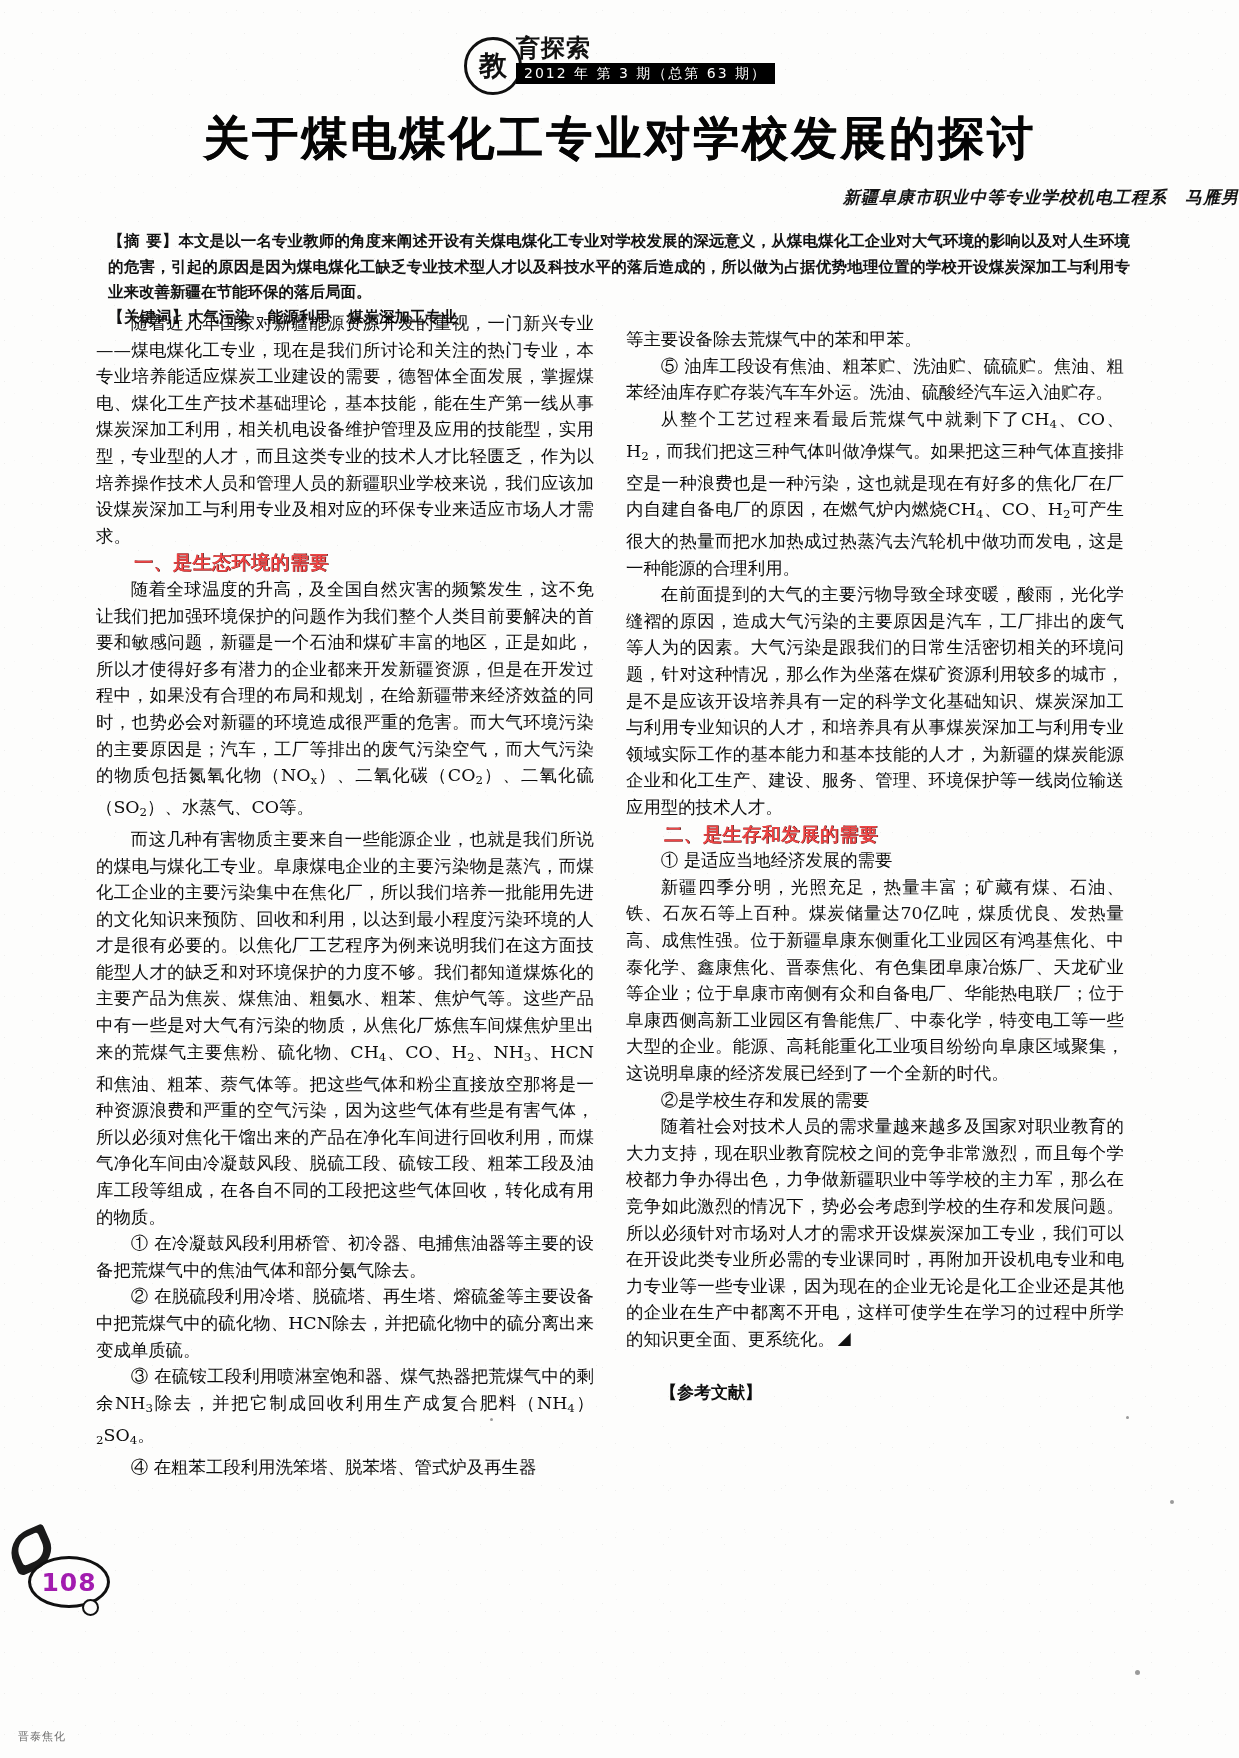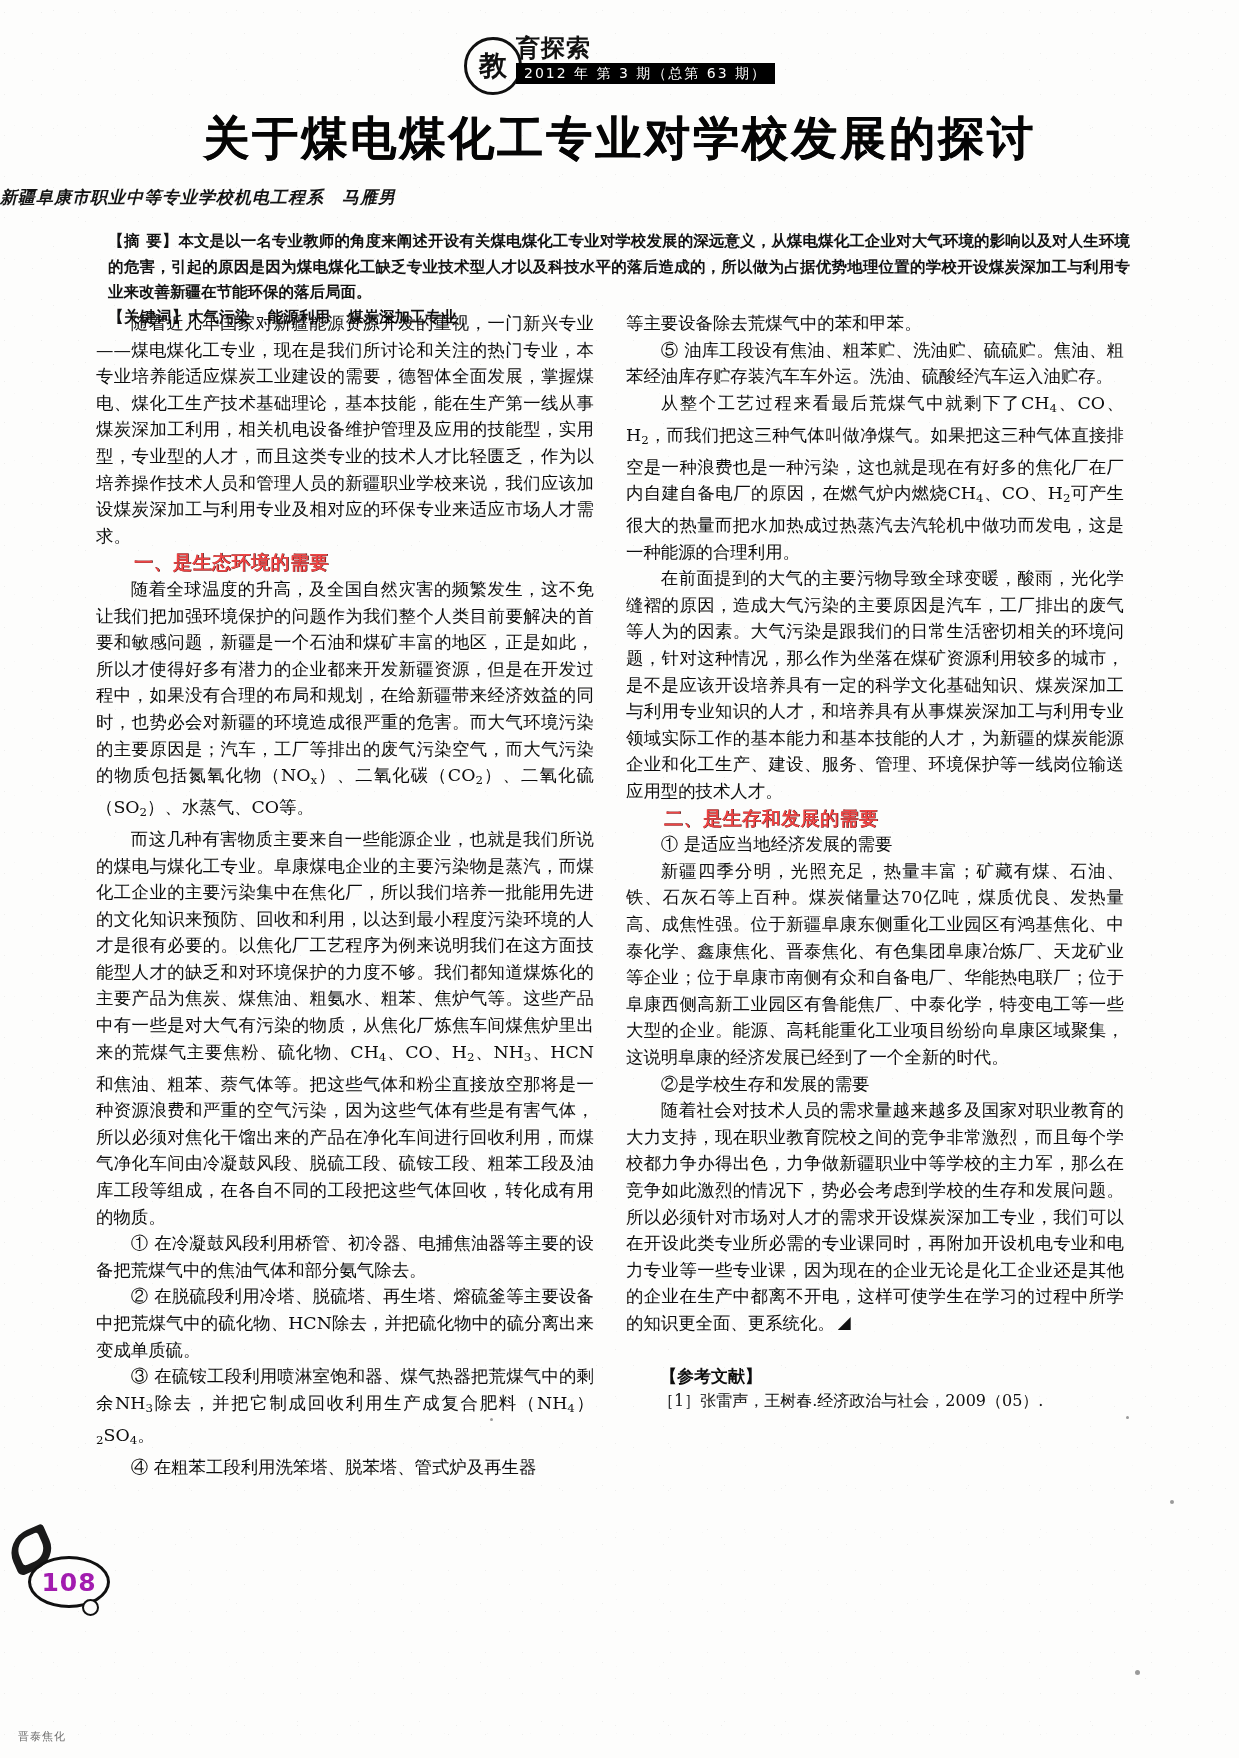--- a/index.html
+++ b/index.html
@@ -96,21 +96,21 @@
     font-weight: bold;
     font-size: 46px;
     letter-spacing: 3px;
     color: #050505;
     text-shadow: 0.5px 0 0 #050505;
   }
   .article-author {
     position: absolute;
     top: 186px;
     left: 0; right: 0;
-    text-align: left;
+    text-align: right;
     font-family: "DejaVu Serif", "Liberation Serif", serif;
     font-weight: bold;
     font-style: italic;
     font-size: 17px;
     letter-spacing: 1px;
     color: #131313;
   }
 
   
   .abstract-block {
@@ -151,21 +151,21 @@
     line-height: 26.6px;
     color: #0d0d0d;
     text-align: justify;
     text-justify: inter-ideograph;
     font-family: "DejaVu Serif", "Liberation Serif", serif;
   }
   .col p {
     margin: 0;
     text-indent: 2em;
   }
-  .col p.noindent { text-indent: 0; }
+  .col p.noindent { text-indent: 0; margin-top: 16px; }
   .sec-head {
     font-family: "DejaVu Sans", "Liberation Sans", sans-serif;
     font-weight: bold;
     font-size: 19px;
     letter-spacing: .5px;
     margin: 0;
     text-indent: 1em;
     color: #ef4444;
     text-shadow: 0.4px 0 0 #000;
   }
@@ -307,21 +307,20 @@
         <p>⑤ 油库工段设有焦油、粗苯贮、洗油贮、硫硫贮。焦油、粗苯经油库存贮存装汽车车外运。洗油、硫酸经汽车运入油贮存。</p>
         <p>从整个工艺过程来看最后荒煤气中就剩下了CH<sub>4</sub>、CO、H<sub>2</sub>，而我们把这三种气体叫做净煤气。如果把这三种气体直接排空是一种浪费也是一种污染，这也就是现在有好多的焦化厂在厂内自建自备电厂的原因，在燃气炉内燃烧CH<sub>4</sub>、CO、H<sub>2</sub>可产生很大的热量而把水加热成过热蒸汽去汽轮机中做功而发电，这是一种能源的合理利用。</p>
         <p>在前面提到的大气的主要污物导致全球变暖，酸雨，光化学缝褶的原因，造成大气污染的主要原因是汽车，工厂排出的废气等人为的因素。大气污染是跟我们的日常生活密切相关的环境问题，针对这种情况，那么作为坐落在煤矿资源利用较多的城市，是不是应该开设培养具有一定的科学文化基础知识、煤炭深加工与利用专业知识的人才，和培养具有从事煤炭深加工与利用专业领域实际工作的基本能力和基本技能的人才，为新疆的煤炭能源企业和化工生产、建设、服务、管理、环境保护等一线岗位输送应用型的技术人才。</p>
         <p class="sec-head">二、是生存和发展的需要</p>
         <p>① 是适应当地经济发展的需要</p>
         <p>新疆四季分明，光照充足，热量丰富；矿藏有煤、石油、铁、石灰石等上百种。煤炭储量达70亿吨，煤质优良、发热量高、成焦性强。位于新疆阜康东侧重化工业园区有鸿基焦化、中泰化学、鑫康焦化、晋泰焦化、有色集团阜康冶炼厂、天龙矿业等企业；位于阜康市南侧有众和自备电厂、华能热电联厂；位于阜康西侧高新工业园区有鲁能焦厂、中泰化学，特变电工等一些大型的企业。能源、高耗能重化工业项目纷纷向阜康区域聚集，这说明阜康的经济发展已经到了一个全新的时代。</p>
         <p>②是学校生存和发展的需要</p>
         <p>随着社会对技术人员的需求量越来越多及国家对职业教育的大力支持，现在职业教育院校之间的竞争非常激烈，而且每个学校都力争办得出色，力争做新疆职业中等学校的主力军，那么在竞争如此激烈的情况下，势必会考虑到学校的生存和发展问题。所以必须针对市场对人才的需求开设煤炭深加工专业，我们可以在开设此类专业所必需的专业课同时，再附加开设机电专业和电力专业等一些专业课，因为现在的企业无论是化工企业还是其他的企业在生产中都离不开电，这样可使学生在学习的过程中所学的知识更全面、更系统化。<span class="endmark"></span></p>
         <div class="refs">
           <p class="refs-title">【参考文献】</p>
-          <p class="refs-item">［1］张雷声，王树春.经济政治与社会，2009（05）.</p>
         </div>
       </div>
   </div>
 
   <div class="page-badge">
     <div class="leaf"></div>
     <div class="ellipse">
       <span class="num">108</span>
     </div>
     <div class="badge-dot"></div>

